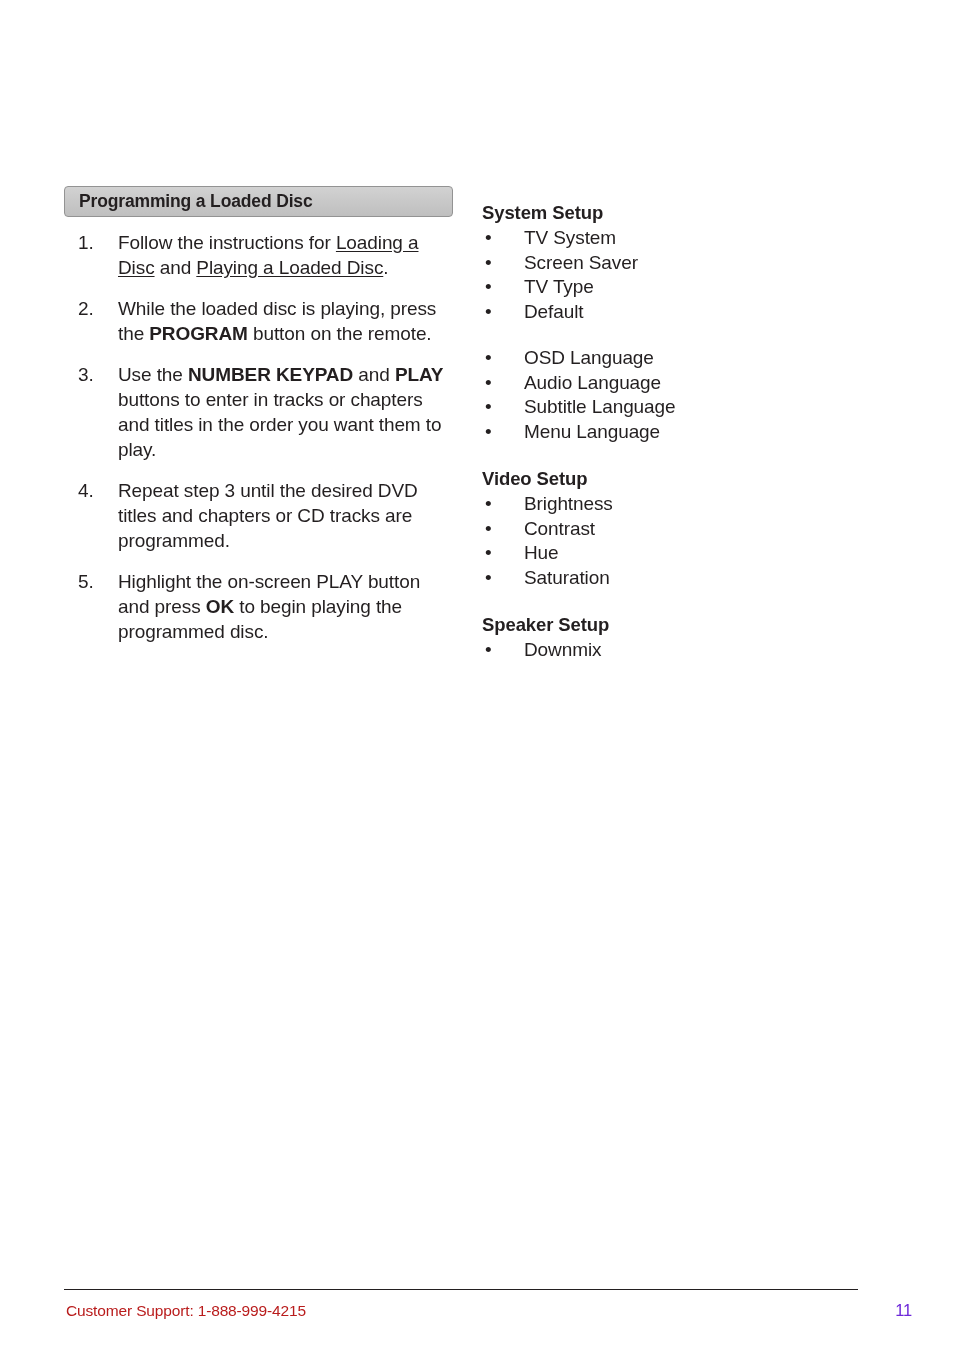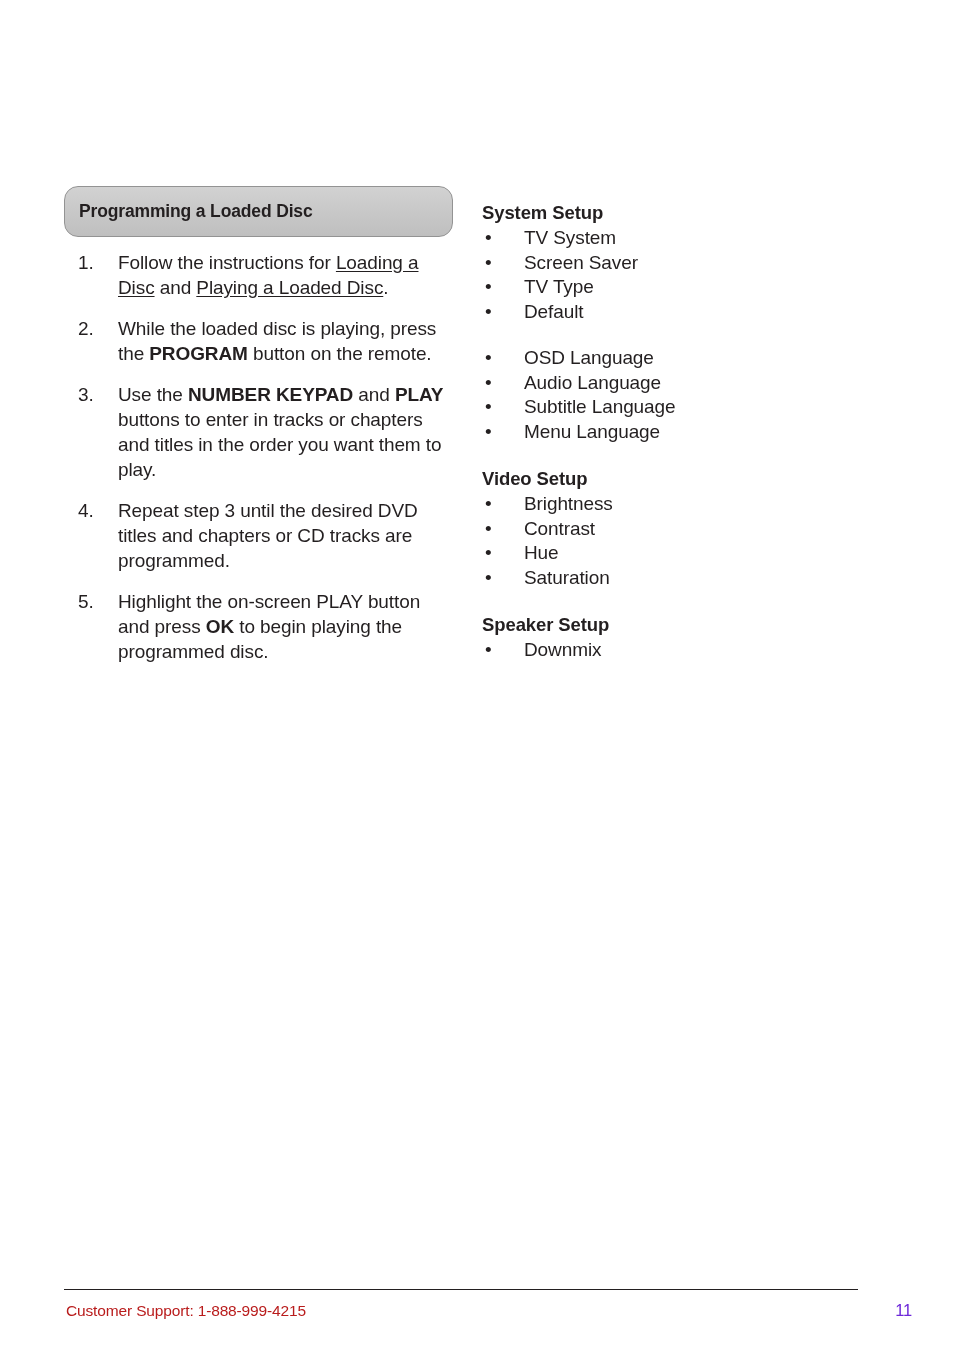--- a/index.html
+++ b/index.html
@@ -31,23 +31,23 @@
   .col {
     position: absolute;
     top: 0;
   }
   .col-left  { left: 64px;  width: 389px; }
   .col-right { left: 474px; width: 384px; }
 
   
   .section-bar {
     position: relative;
-    height: 51px;
+    height: 31px;
     border: 1px solid #939393;
-    border-radius: 14px;
+    border-radius: 4px;
     background: linear-gradient(to bottom, #d2d2d2 0%, #c9c9c9 45%, #bfbfbf 100%);
     box-sizing: border-box;
     display: flex;
     align-items: center;
   }
   .section-bar .bar-title {
     font-size: 17.5px;
     font-weight: bold;
     letter-spacing: -0.15px;
     color: #231f20;

